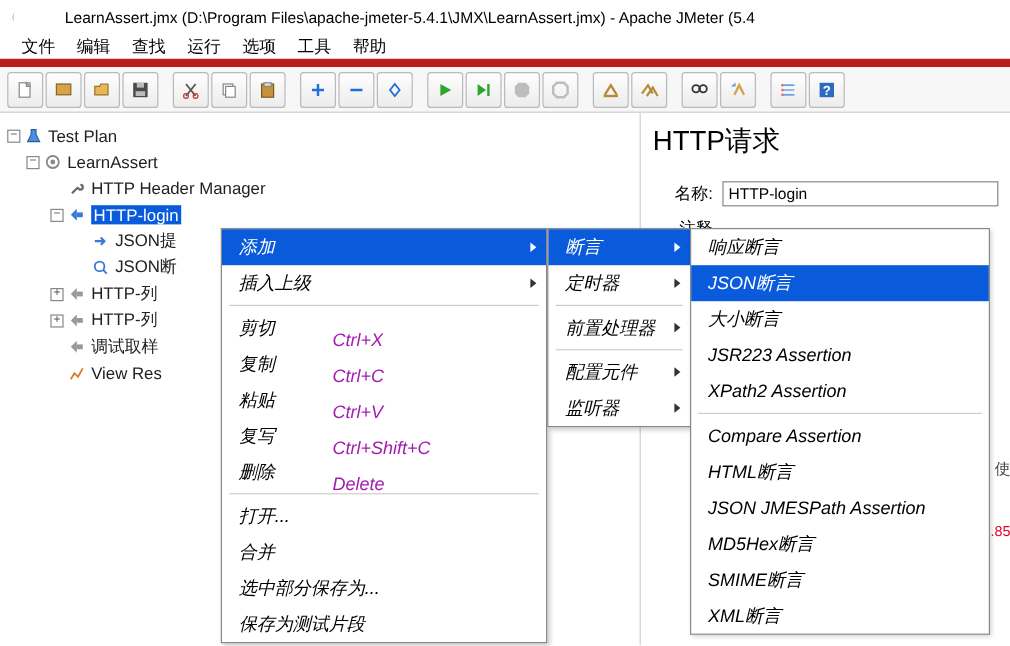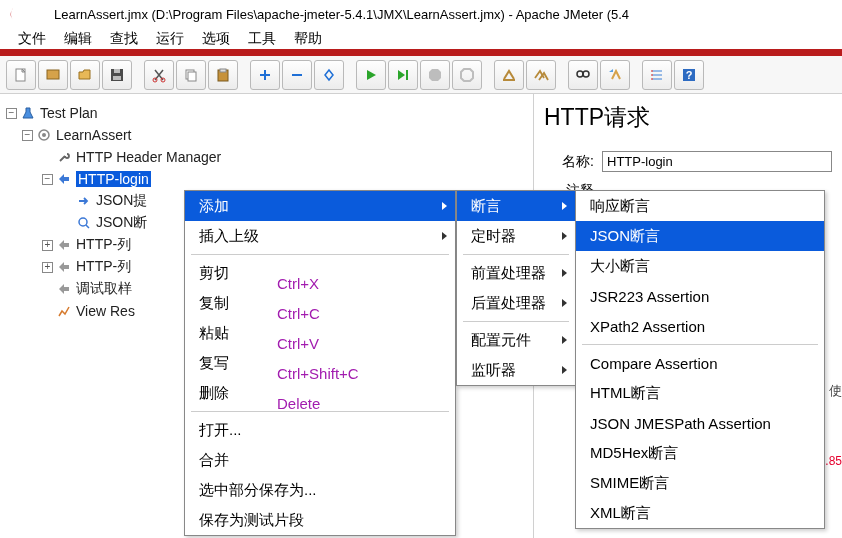--- a/index.html
+++ b/index.html
@@ -22,21 +22,21 @@
 
 .right-panel { flex:1; padding: 8px 10px; }
 .right-panel h2 { font-size:23px; font-weight:normal; margin-bottom:18px; }
 .form-row { display:flex; align-items:center; margin-bottom:10px; font-size:14px; }
 .form-row label { width:50px; text-align:right; margin-right:8px; }
 .form-row input { border:1px solid #888; padding:2px 4px; font-size:13px; width:230px; font-family:inherit; }
 .partial { position:absolute; right:0; }
 .partial.red { color:#e6002d; font-size:12px; }
 .partial.gray { color:#444; font-size:13px; }
 
-.ctx-menu { position:absolute; background:#fff; border:1px solid #888; font-size:15px; color:#000; z-index:100; box-shadow:2px 2px 4px rgba(0,0,0,0.2); }
+.ctx-menu { position:absolute; background:#fff; border:1px solid #888; font-size:15px; color:#000; z-index:100; box-shadow:2px 2px 4px rgba(0,0,0,0.2);font-style:italic; }
 .ctx-item { display:flex; align-items:center; height:30px; padding:0 22px 0 14px; white-space:nowrap; position:relative; }
 .ctx-item.has-sub::after { content:""; position:absolute; right:8px; top:50%; transform:translateY(-50%); border-left:5px solid #333; border-top:4px solid transparent; border-bottom:4px solid transparent; }
 .ctx-item.highlight { background:#0a5bdc; color:#fff; }
 .ctx-item.highlight.has-sub::after { border-left-color:#fff; }
 .ctx-sep { height:1px; background:#ccc; margin:3px 6px; }
 .ctx-key { margin-left:48px; color:#a21caf;margin-top:20px; }
 #ctx-main { left:184px; top:190px; width:272px; }
 #ctx-sub1 { left:456px; top:190px; width:120px; }
 #ctx-sub2 { left:575px; top:190px; width:250px; }
 </style>
@@ -294,21 +294,21 @@
   <div class="right-panel" style="position:relative;">
     <h2>HTTP请求</h2>
     <div class="form-row">
       <label>名称:</label>
       <input type="text" value="HTTP-login" style="">
     </div>
     <div class="form-row">
       <label>注释</label>
     </div>
     <div class="partial gray" style="top:288px;">使</div>
-    <div class="partial red" style="top:360px;">.85</div>
+    <div class="partial red" style="top:342px;">.85</div>
   </div>
 </div>
 
 <div id="ctx-main" class="ctx-menu">
   <div class="ctx-item has-sub highlight">
       <span>添加</span>
     </div>
   <div class="ctx-item has-sub">
       <span>插入上级</span>
     </div>
@@ -352,23 +352,20 @@
   <div class="ctx-item has-sub highlight">
       <span>断言</span>
     </div>
   <div class="ctx-item has-sub">
       <span>定时器</span>
     </div>
   <div class="ctx-sep"></div>
   <div class="ctx-item has-sub">
       <span>前置处理器</span>
     </div>
-  <div class="ctx-item has-sub">
-      <span>后置处理器</span>
-    </div>
   <div class="ctx-sep"></div>
   <div class="ctx-item has-sub">
       <span>配置元件</span>
     </div>
   <div class="ctx-item has-sub">
       <span>监听器</span>
     </div>
 </div>
 
 <div id="ctx-sub2" class="ctx-menu">

